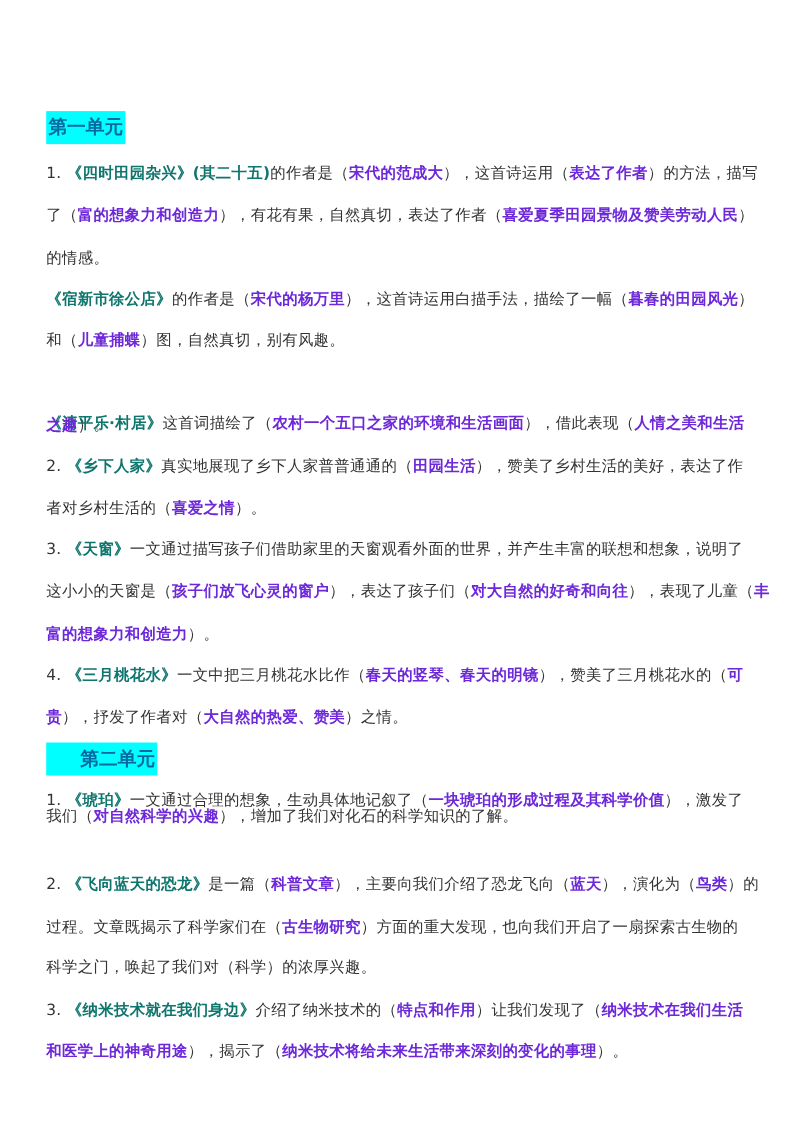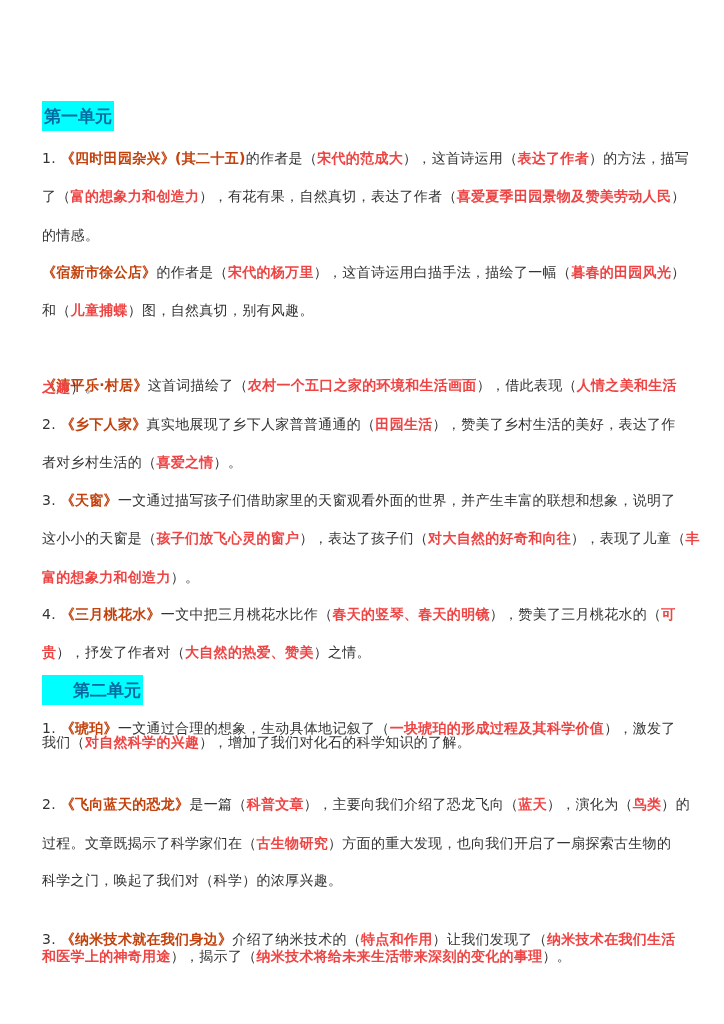--- a/index.html
+++ b/index.html
@@ -2,22 +2,22 @@
 <html><head>
 <meta charset="utf-8">
 <style>
   html, body { margin: 0; padding: 0; background: #ffffff; }
   body { width: 724px; height: 1024px; position: relative; overflow: hidden;
          font-family: "DejaVu Sans", "Liberation Sans", sans-serif; color: #333333; }
   .page { position: absolute; left: 42px; top: 0; width: 640px; }
   .heading { position: absolute; left: 0; background: #00ffff; color: #0369a1;
              font-weight: bold; font-size: 17px; line-height: 30px; height: 30px; padding: 0 2px; }
   .line { position: absolute; left: 0; font-size: 14px; line-height: 20px; white-space: nowrap; letter-spacing: 0.3px; }
-  .g { color: #c2410c; font-weight: bold; }
-  .r { color: #ef4444; font-weight: bold; }
+  .g { color: #0f766e; font-weight: bold; }
+  .r { color: #6d28d9; font-weight: bold; }
   .n { color: #333333; }
 </style>
 </head>
 <body>
 
 <div class="page">
   <div class="heading" style="top:101px;">第一单元</div>
   <div id="sec0">
       <div class="line" style="top: 148px;"><span class="n">1. </span><span class="g">《四时田园杂兴》(其二十五)</span><span class="n">的作者是（</span><span class="r">宋代的范成大</span><span class="n">），这首诗运用（</span><span class="r">表达了作者</span><span class="n">）的方法，描写</span></div>
       <div class="line" style="top: 186px;"><span class="n">了（</span><span class="r">富的想象力和创造力</span><span class="n">），有花有果，自然真切，表达了作者（</span><span class="r">喜爱夏季田园景物及赞美劳动人民</span><span class="n">）</span></div>
@@ -34,16 +34,16 @@
       <div class="line" style="top: 604px;"><span class="n">4. </span><span class="g">《三月桃花水》</span><span class="n">一文中把三月桃花水比作（</span><span class="r">春天的竖琴、春天的明镜</span><span class="n">），赞美了三月桃花水的（</span><span class="r">可</span></div>
       <div class="line" style="top: 642px;"><span class="r">贵</span><span class="n">），抒发了作者对（</span><span class="r">大自然的热爱、赞美</span><span class="n">）之情。</span></div>
     </div>
   <div class="heading" style="top:675px;padding-left:31px;">第二单元</div>
   <div id="sec1">
       <div class="line" style="top: 718px;"><span class="n">1. </span><span class="g">《琥珀》</span><span class="n">一文通过合理的想象，生动具体地记叙了（</span><span class="r">一块琥珀的形成过程及其科学价值</span><span class="n">），激发了</span></div>
       <div class="line" style="top: 732px; text-align: center;"><span class="n">我们（</span><span class="r">对自然科学的兴趣</span><span class="n">），增加了我们对化石的科学知识的了解。</span></div>
       <div class="line" style="top: 794px;"><span class="n">2. </span><span class="g">《飞向蓝天的恐龙》</span><span class="n">是一篇（</span><span class="r">科普文章</span><span class="n">），主要向我们介绍了恐龙飞向（</span><span class="r">蓝天</span><span class="n">），演化为（</span><span class="r">鸟类</span><span class="n">）的</span></div>
       <div class="line" style="top: 833px;"><span class="n">过程。文章既揭示了科学家们在（</span><span class="r">古生物研究</span><span class="n">）方面的重大发现，也向我们开启了一扇探索古生物的</span></div>
       <div class="line" style="top: 870px;"><span class="n">科学之门，唤起了我们对（科学）的浓厚兴趣。</span></div>
-      <div class="line" style="top: 909px; margin-top: 20px;"><span class="n">3. </span><span class="g">《纳米技术就在我们身边》</span><span class="n">介绍了纳米技术的（</span><span class="r">特点和作用</span><span class="n">）让我们发现了（</span><span class="r">纳米技术在我们生活</span></div>
+      <div class="line" style="top: 909px;"><span class="n">3. </span><span class="g">《纳米技术就在我们身边》</span><span class="n">介绍了纳米技术的（</span><span class="r">特点和作用</span><span class="n">）让我们发现了（</span><span class="r">纳米技术在我们生活</span></div>
       <div class="line" style="top: 946px;"><span class="r">和医学上的神奇用途</span><span class="n">），揭示了（</span><span class="r">纳米技术将给未来生活带来深刻的变化的事理</span><span class="n">）。</span></div>
     </div>
 </div>
 
 </body></html>

